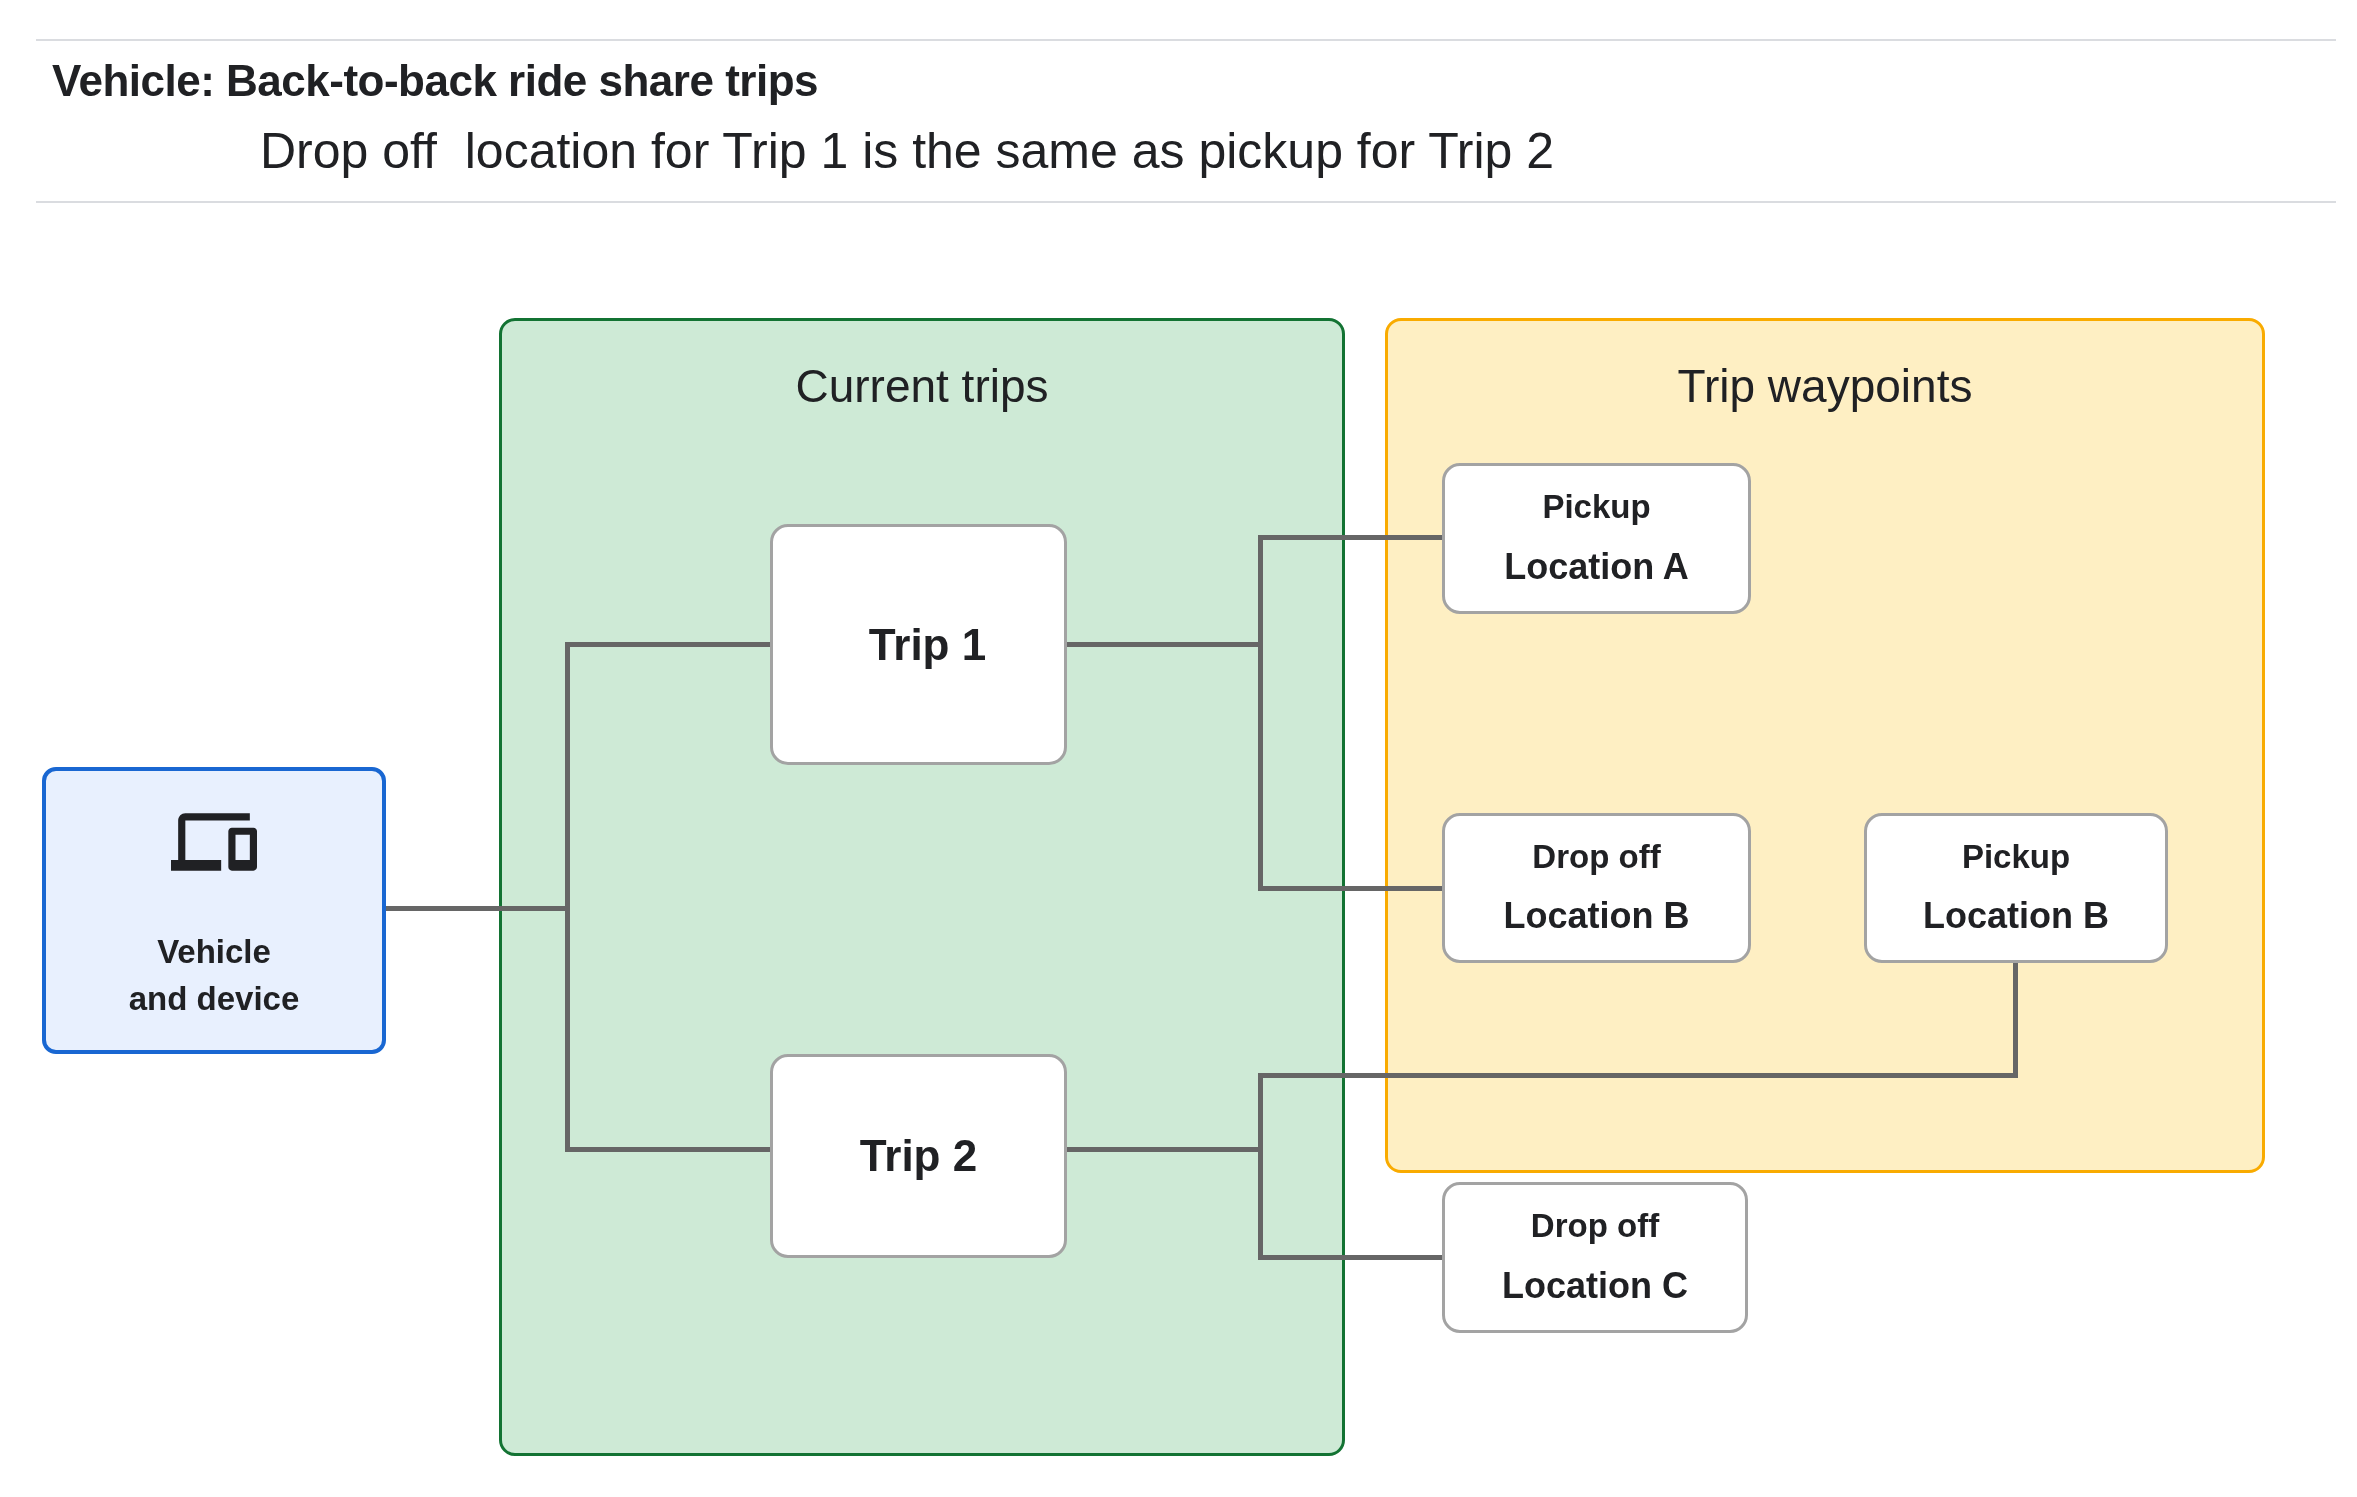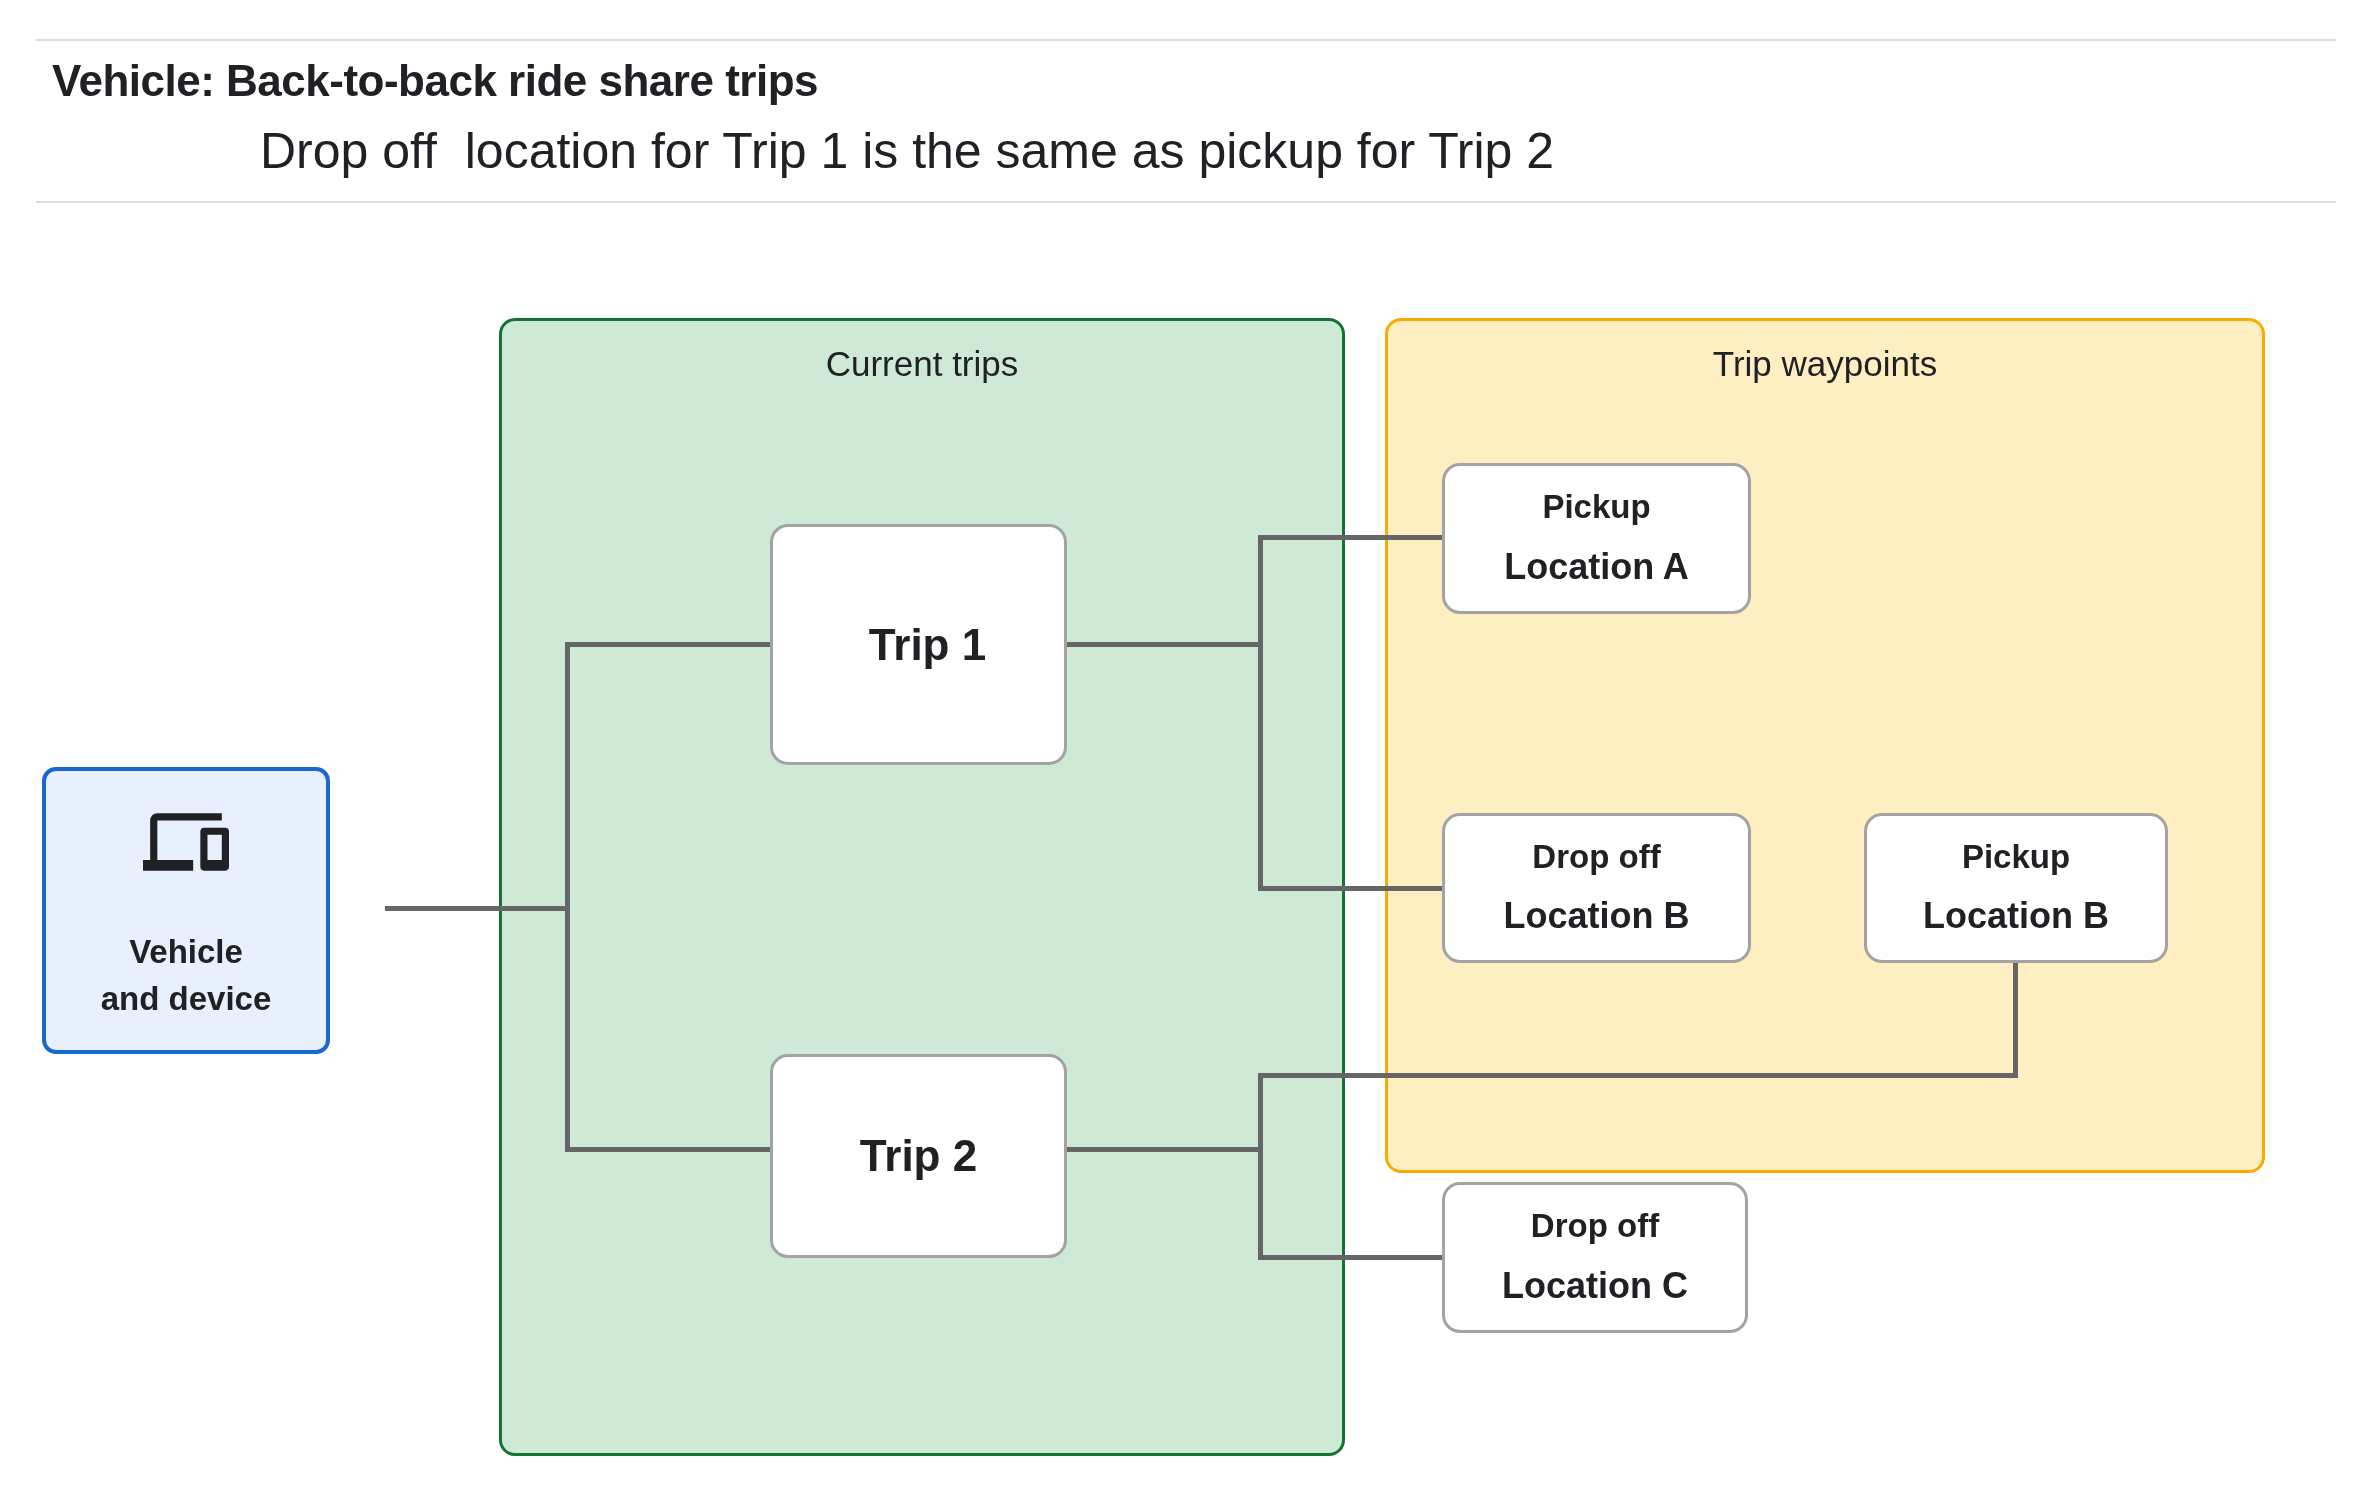--- a/index.html
+++ b/index.html
@@ -42,23 +42,23 @@
     background: #ceead6;
     border: 3px solid #137333;
   }
   .container-waypoints {
     left: 1385px; top: 318px; width: 880px; height: 855px;
     background: #feefc3;
     border: 3px solid #f9ab00;
   }
   .container-title {
     position: absolute;
-    top: 23px; left: 0; width: 100%;
+    top: 38px; left: 0; width: 100%;
     text-align: center;
-    font-size: 35px; font-weight: 400;
+    font-size: 46px; font-weight: 400;
     color: #202124;
   }
   .line {
     position: absolute;
     background: #666666;
     z-index: 2;
   }
   .line.h { height: 5px; }
   .line.v { width: 5px; }
   .node {
@@ -81,21 +81,21 @@
   .trip-2 { top: 1054px; height: 204px; }
   .waypoint-node { width: 309px; height: 151px; }
   .wp-title { font-size: 33px; font-weight: 700; line-height: 1.25; }
   .wp-subtitle { font-size: 36px; font-weight: 700; line-height: 1.3; margin-top: 16px; }
   .wp-a { left: 1442px; top: 463px; }
   .wp-b-dropoff { left: 1442px; top: 813px; height: 150px; }
   .wp-b-pickup { left: 1864px; top: 813px; width: 304px; height: 150px; }
   .wp-c { left: 1442px; top: 1182px; width: 306px; }
   .vehicle-node {
     position: absolute;
-    left: 42px; top: 767px; width: 288px; height: 287px;
+    left: 42px; top: 767px; width: 344px; height: 287px;
     background: #e8f0fe;
     border: 4px solid #1967d2;
     border-radius: 14px;
     box-sizing: border-box;
     z-index: 3;
   }
   .vehicle-icon {
     position: absolute;
     left: 50%; top: 28px;
     transform: translateX(-50%);

